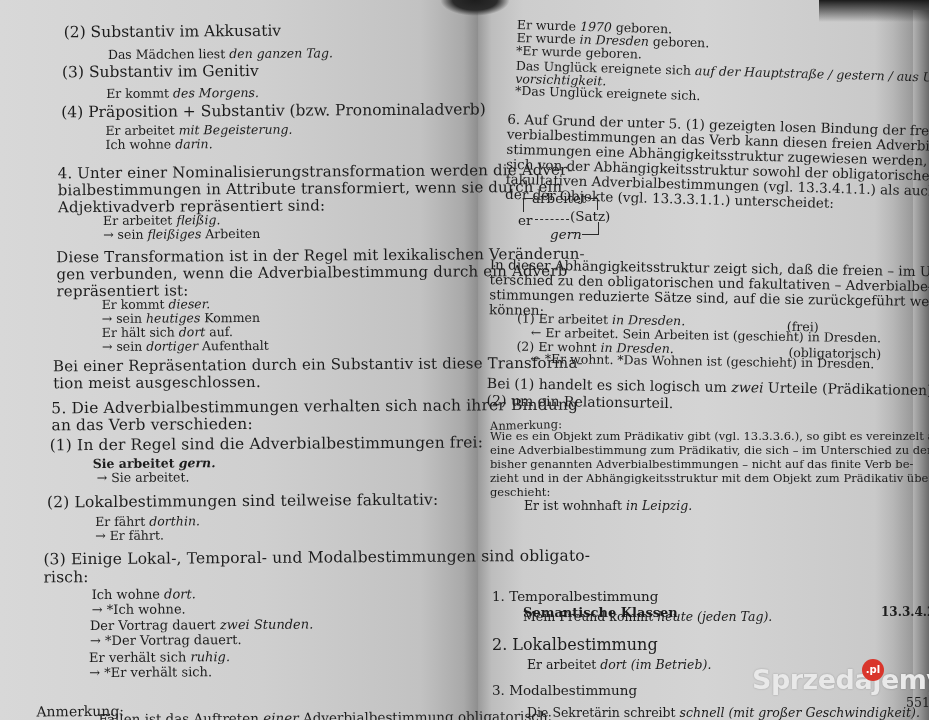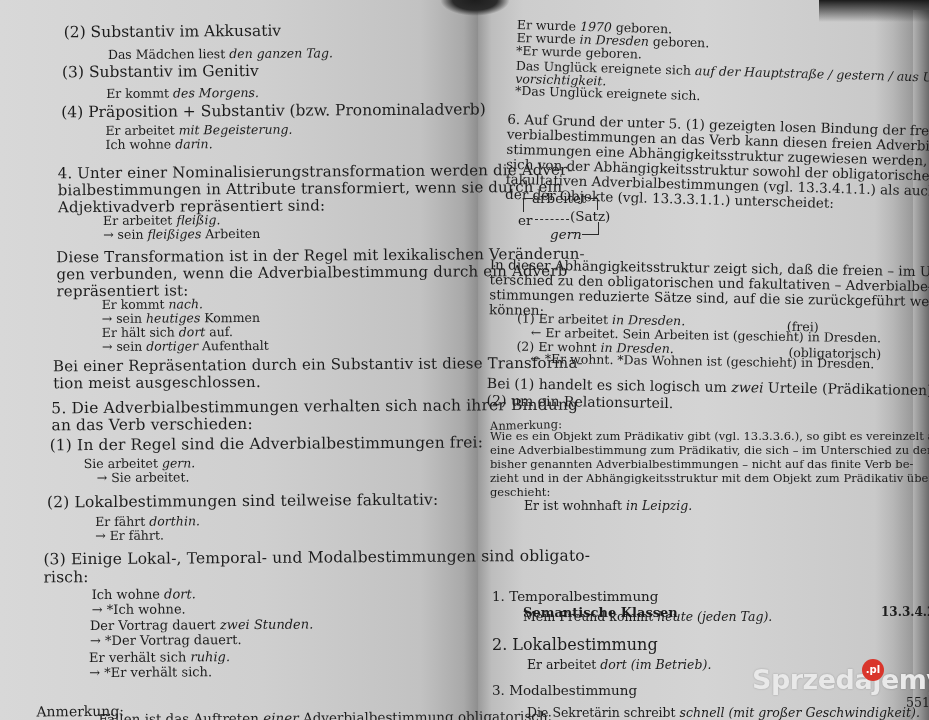--- a/index.html
+++ b/index.html
@@ -89,32 +89,32 @@
     <div class="t body" style="left:59px;top:182px;">bialbestimmungen in Attribute transformiert, wenn sie durch ein</div>
     <div class="t body" style="left:59px;top:199px;">Adjektivadverb repräsentiert sind:</div>
 
     <div class="t ex" style="left:104px;top:214px;"><span>Er arbeitet </span><span class="it">fleißig.</span></div>
     <div class="t ex" style="left:104px;top:228px;"><span>→ sein </span><span class="it">fleißiges</span><span> Arbeiten</span></div>
 
     <div class="t body" style="left:57px;top:249px;">Diese Transformation ist in der Regel mit lexikalischen Veränderun-</div>
     <div class="t body" style="left:57px;top:266px;">gen verbunden, wenn die Adverbialbestimmung durch ein Adverb</div>
     <div class="t body" style="left:57px;top:283px;">repräsentiert ist:</div>
 
-    <div class="t ex" style="left:102px;top:298px;"><span>Er kommt </span><span class="it">nach.</span></div>
+    <div class="t ex" style="left:102px;top:298px;"><span>Er kommt </span><span class="it">dieser.</span></div>
     <div class="t ex" style="left:102px;top:312px;"><span>→ sein </span><span class="it">heutiges</span><span> Kommen</span></div>
     <div class="t ex" style="left:102px;top:326px;"><span>Er hält sich </span><span class="it">dort</span><span> auf.</span></div>
     <div class="t ex" style="left:102px;top:340px;"><span>→ sein </span><span class="it">dortiger</span><span> Aufenthalt</span></div>
 
     <div class="t body" style="left:53px;top:358px;">Bei einer Repräsentation durch ein Substantiv ist diese Transforma-</div>
     <div class="t body" style="left:53px;top:375px;">tion meist ausgeschlossen.</div>
 
     <div class="t body" style="left:51px;top:400px;font-size:15.5px;">5. Die Adverbialbestimmungen verhalten sich nach ihrer Bindung</div>
     <div class="t body" style="left:51px;top:417px;font-size:15.5px;">an das Verb verschieden:</div>
     <div class="t body" style="left:49px;top:437px;font-size:15.5px;">(1) In der Regel sind die Adverbialbestimmungen frei:</div>
-    <div class="t ex" style="left:83px;top:457px;"><span>Sie arbeitet </span><span class="it">gern.</span></div>
+    <div class="t ex" style="left:92px;top:457px;font-weight:bold;"><span>Sie arbeitet </span><span class="it">gern.</span></div>
     <div class="t ex" style="left:96px;top:471px;">→ Sie arbeitet.</div>
 
     <div class="t body" style="left:46px;top:494px;font-size:15.5px;">(2) Lokalbestimmungen sind teilweise fakultativ:</div>
     <div class="t ex" style="left:94px;top:515px;"><span>Er fährt </span><span class="it">dorthin.</span></div>
     <div class="t ex" style="left:94px;top:529px;">→ Er fährt.</div>
 
     <div class="t body" style="left:42px;top:551px;font-size:15.5px;">(3) Einige Lokal-, Temporal- und Modalbestimmungen sind obligato-</div>
     <div class="t body" style="left:42px;top:569px;font-size:15.5px;">risch:</div>
 
     <div class="t ex" style="left:90px;top:587px;font-size:13px;"><span>Ich wohne </span><span class="it">dort.</span></div>

